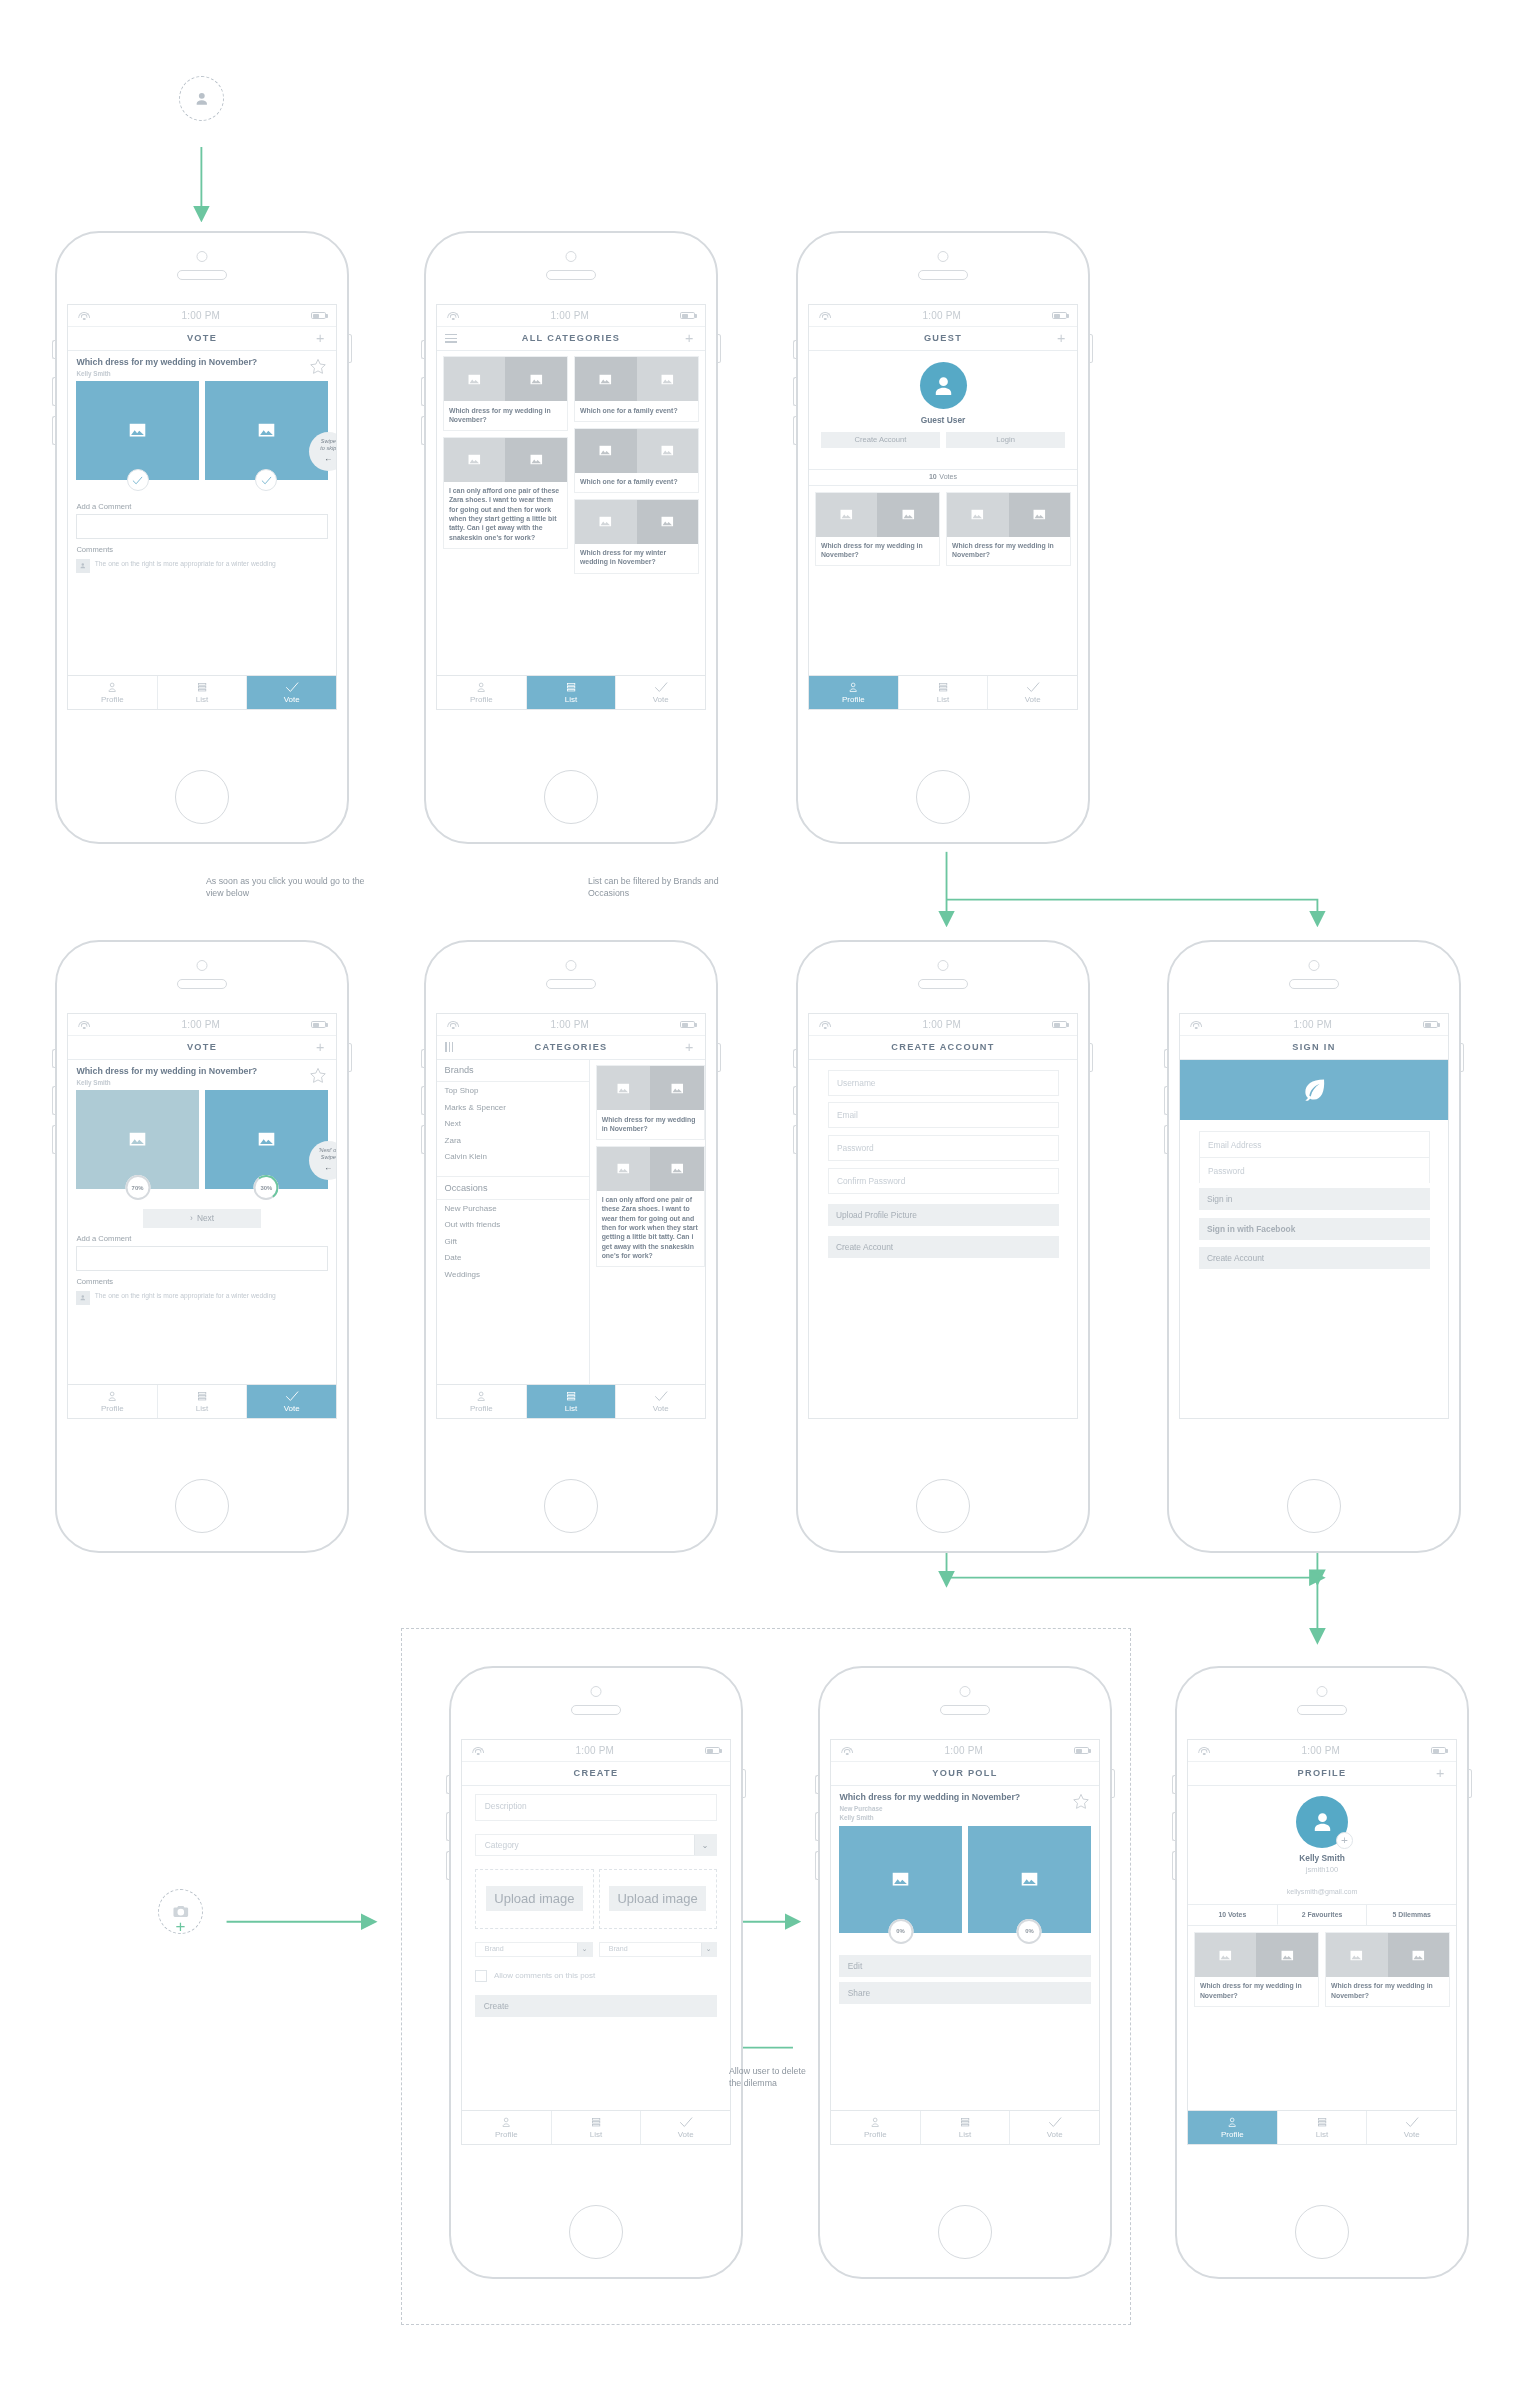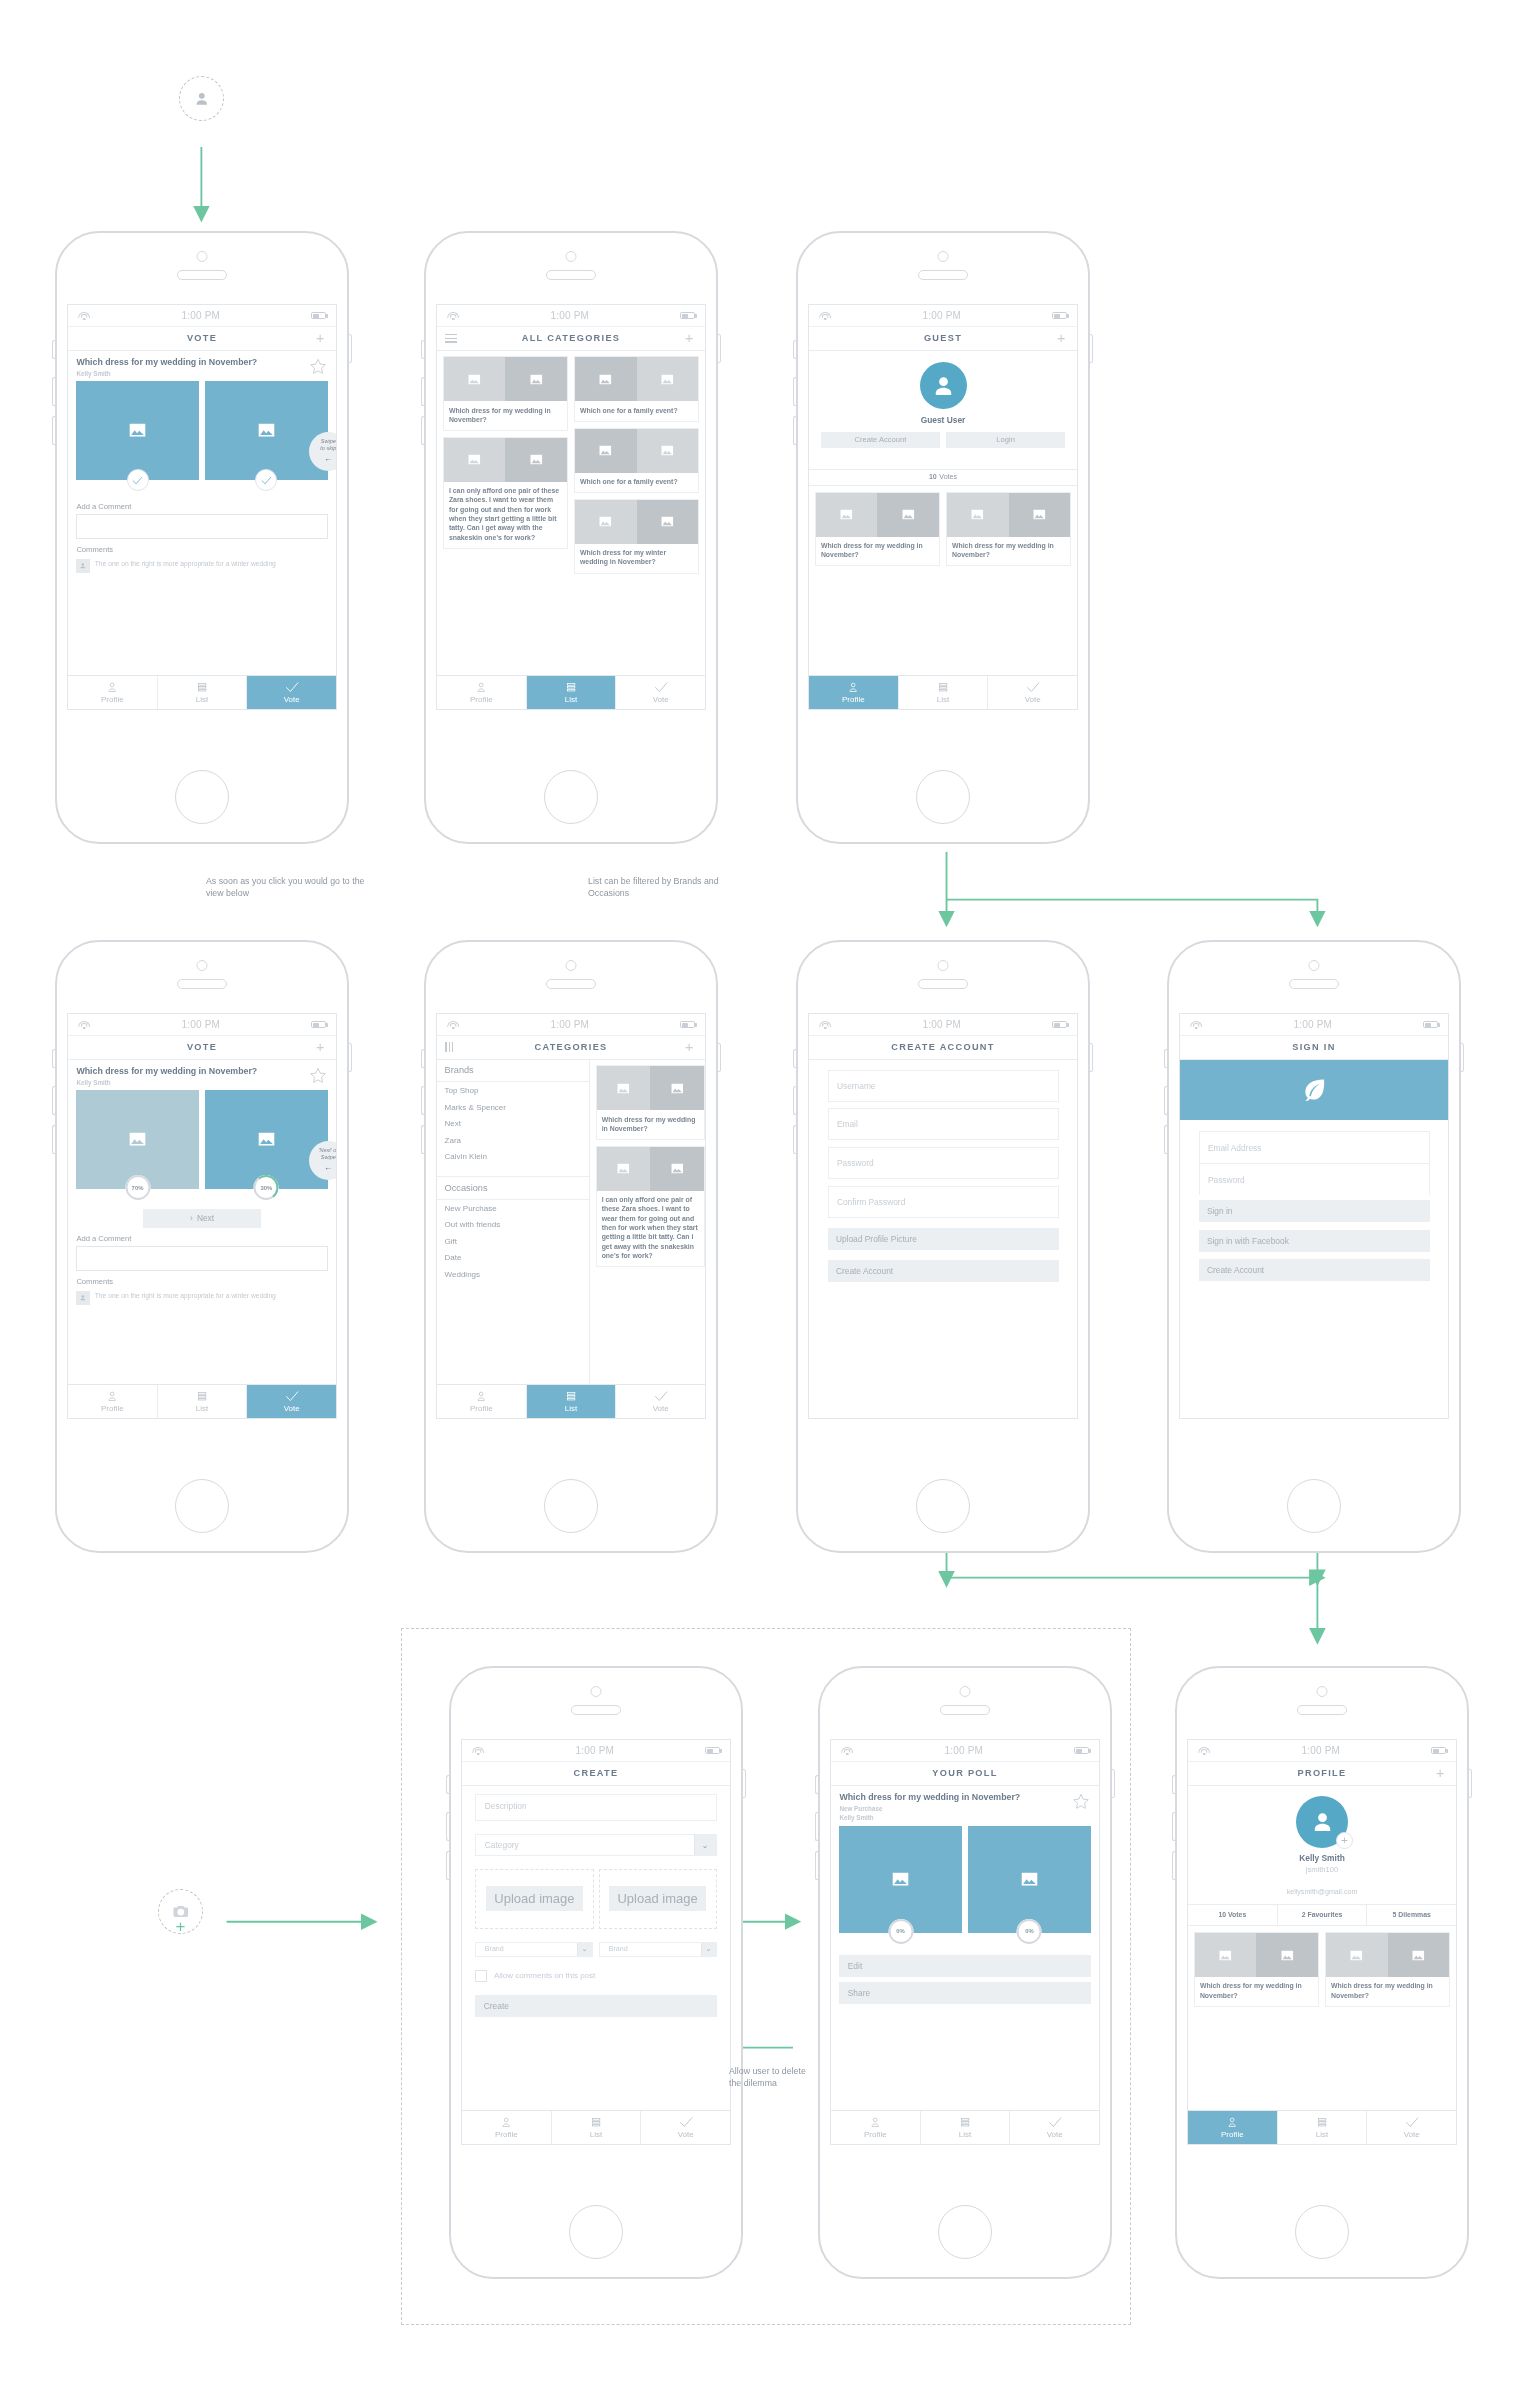--- a/index.html
+++ b/index.html
@@ -193,21 +193,21 @@
   
   .catsplit { display: flex; height: 100%; }
   .catlist { width: 57%; border-right: 0.8px solid #e9edf0; }
   .cathdr { font-size: 9.2px; color: #97a0a9; padding: 5.9px 7.6px; border-bottom: 0.8px solid #eceff1; }
   .catitem { font-size: 8px; color: #9aa3ab; padding: 3.8px 7.6px; }
   .catgap { height: 11.8px; border-bottom: 0.8px solid #eceff1; }
   .catright { flex: 1; padding: 5.9px 0 0 5.9px; overflow: hidden; }
 
   
   .form { padding: 10px 18.5px 0; display: flex; flex-direction: column; gap: 6.7px; }
-  .field { height: 32px; border: 0.8px solid #eceff1; display:flex;align-items:center;padding:0 8.4px;color:#c7ced5;font-size:8.4px;}
+  .field { height: 26px; border: 0.8px solid #eceff1; display:flex;align-items:center;padding:0 8.4px;color:#c7ced5;font-size:8.4px;}
   .field.tall { height: 27px; align-items:flex-start; padding-top:5.9px;}
   .fillbtn { height: 22px; background: #eceff1; display:flex;align-items:center;padding:0 8.4px;color:#a7afb7;font-size:8.4px;}
   .signin-hero { height: 60px; background: #74b3ce; display:flex;align-items:center;justify-content:center; }
   .signin-hero svg { width: 28.5px; height: 28.5px; }
   .form.tight { gap: 0; }
   .form.tight .field { border-bottom: none; }
   .form.tight .field:last-of-type { border-bottom: 0.8px solid #eceff1; }
 
   
   .selectbox { height: 22px; border: 0.8px solid #eceff1; display:flex;align-items:center;}
@@ -910,21 +910,21 @@
       <div class="body">
         <div class="signin-hero">
           <svg viewBox="0 0 32 32">
               <path fill="#fff" d="M27 5C13 5 6 11 6 19c0 3 1.3 5.4 3 6.8L6 29h3l2.3-2.4c1.3.6 2.8 1 4.4 1C24 27.6 28 18 27 5zM10.5 23.4c1-6.6 5.6-11 11.5-13.2-5 3.2-8.6 7.6-10 13.8z"></path>
             </svg>
         </div>
         <div class="form tight" style="padding-top:11.8px;">
           <div class="field">Email Address</div>
           <div class="field">Password</div>
           <div class="fillbtn" style="margin-top:5px;">Sign in</div>
-          <div class="fillbtn" style="margin-top:7.6px;">Sign in with Facebook</div>
+          <div class="fillbtn" style="margin-top:7.6px;font-weight:bold;">Sign in with Facebook</div>
           <div class="fillbtn" style="margin-top:7.6px;">Create Account</div>
         </div>
       </div>
     </div>
   </div>
 
   <div class="phone" style="left:449px; top:1666px;">
     <div class="camera"></div>
     <div class="speaker"></div>
     <div class="mute"></div>

